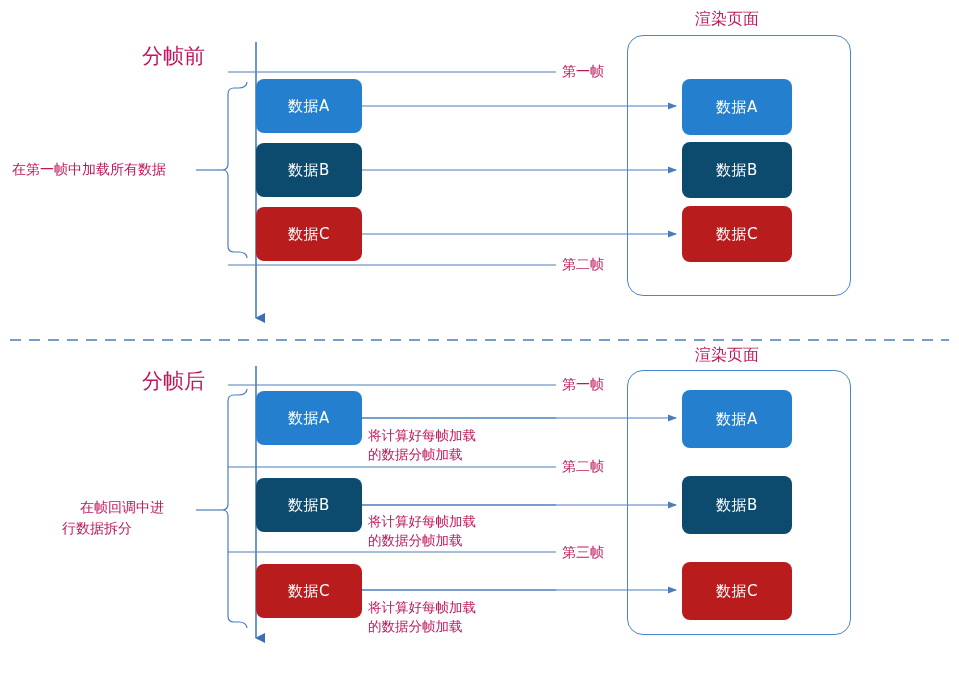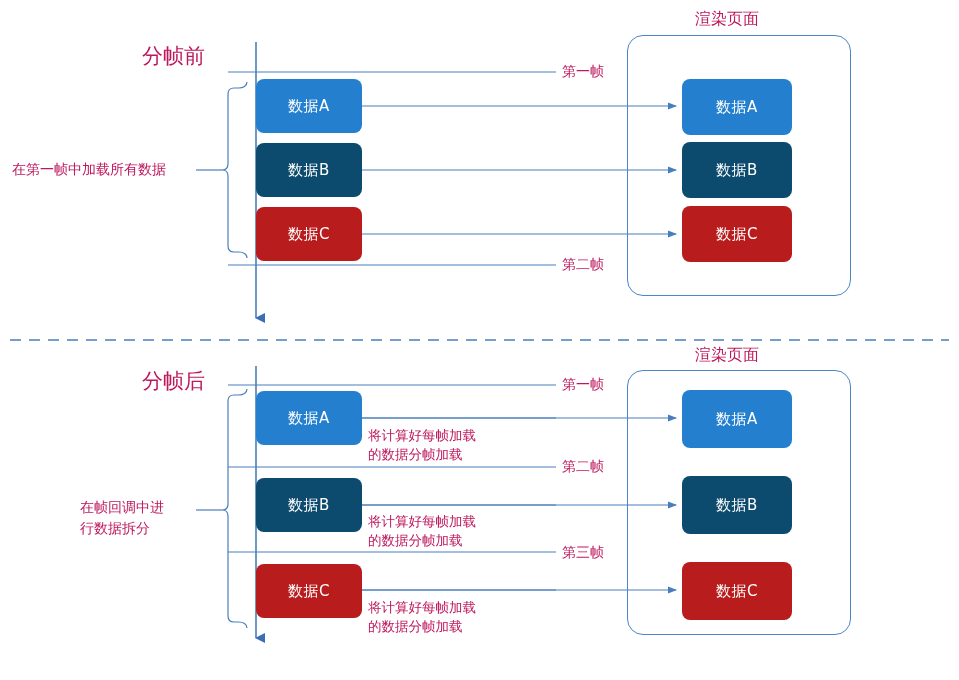--- a/index.html
+++ b/index.html
@@ -155,21 +155,21 @@
 
   <div class="label page-title" style="left:695px; top:8px;">渲染页面</div>
   <div class="page-box" style="left:627px; top:35px; width:224px; height:261px;"></div>
   <div class="block blk-blue" style="left:682px; top:79px; width:110px; height:56px;">数据A</div>
   <div class="block blk-green" style="left:682px; top:142px; width:110px; height:56px;">数据B</div>
   <div class="block blk-yellow" style="left:682px; top:206px; width:110px; height:56px;">数据C</div>
 
   <div class="label section-title" style="left:142px; top:352px;margin-top:16px;">分帧后</div>
 
   <div class="label side-label" style="left:80px; top:498px;">在帧回调中进</div>
-  <div class="label side-label" style="left:80px; top:519px;">行数据拆分</div>
+  <div class="label side-label" style="left:62px; top:519px;">行数据拆分</div>
 
   <div class="block blk-blue" style="left:256px; top:391px; width:106px; height:54px;">数据A</div>
   <div class="block blk-green" style="left:256px; top:478px; width:106px; height:54px;">数据B</div>
   <div class="block blk-yellow" style="left:256px; top:564px; width:106px; height:54px;">数据C</div>
 
   <div class="label note-label" style="left:368px; top:426px;">将计算好每帧加载</div>
   <div class="label note-label" style="left:368px; top:445px;">的数据分帧加载</div>
 
   <div class="label note-label" style="left:368px; top:512px;">将计算好每帧加载</div>
   <div class="label note-label" style="left:368px; top:531px;">的数据分帧加载</div>

